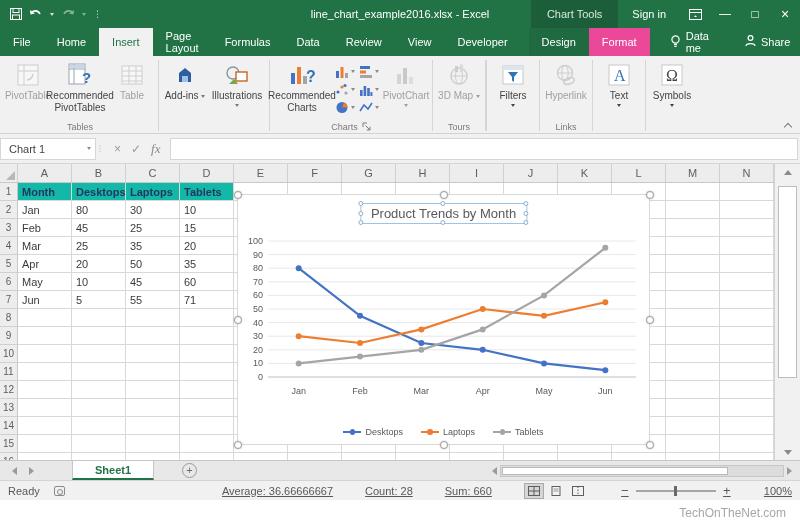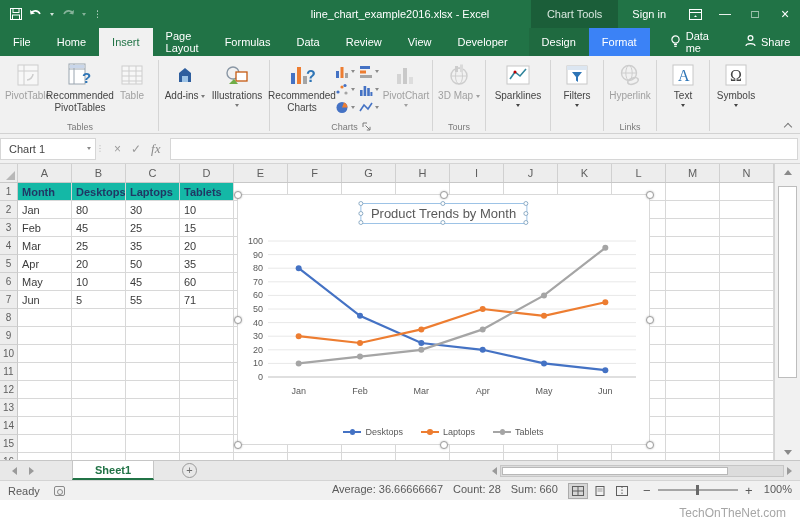--- a/index.html
+++ b/index.html
@@ -16,21 +16,21 @@
   .signin { font-size:11px; padding:0 14px; }
   .winbtn { width:30px; height:100%; display:flex; align-items:center; justify-content:center; font-size:12px; color:#fff; }
   .caret { display:inline-block; width:0; height:0; border-left:3px solid transparent; border-right:3px solid transparent; border-top:4px solid currentColor; vertical-align:middle; }
   .caret.sm { border-left-width:2.5px; border-right-width:2.5px; border-top-width:3px; }
 
   
   .tabrow { height:28px; background:#217346; display:flex; align-items:stretch; color:#fff; flex:none; }
   .tab { padding:0 13px; font-size:11px; display:flex; align-items:center; cursor:default; }
   .tab.active { background:#f1f1f1; color:#217346; }
   .ctx-tabs { background:#1F6A40; display:flex; align-items:stretch; margin-left:8px; }
-  .ctx-tabs .tab:last-child { background:#3b82f6; }
+  .ctx-tabs .tab:last-child { background:#ec4899; }
   .tellme { display:flex; align-items:center; gap:5px; padding:0 20px; font-size:11px; }
   .share { margin-left:auto; display:flex; align-items:center; gap:5px; padding:0 16px; font-size:11px; }
 
   
   .ribbon { height:78px; background:#f1f1f1; border-bottom:1px solid #d2d2d2; display:flex; align-items:stretch; padding:2px 0 0 2px; flex:none; position:relative; }
   .rgroup { display:flex; flex-direction:column; align-items:center; padding:1px 3px 0 3px; position:relative; }
   .rgroup .btnrow { display:flex; align-items:flex-start; flex:1; }
   .glabel { font-size:9px; color:#7a7a7a; height:13px; display:flex; align-items:center; gap:4px; }
   .gdivider { width:1px; background:#d5d5d5; margin:2px 0; }
   .bigbtn { width:58px; display:flex; flex-direction:column; align-items:center; padding:3px 2px 0 2px; font-size:10px; color:#444; text-align:center; line-height:1.15; }
@@ -91,21 +91,21 @@
   .sheettab { background:#fff; border-left:1px solid #c6c6c6; border-right:1px solid #c6c6c6; border-bottom:2px solid #217346; color:#217346; font-weight:bold; font-size:11px; display:flex; align-items:center; padding:0 22px; margin-left:28px; }
   .addsheet { width:15px; height:15px; border:1px solid #9a9a9a; border-radius:50%; color:#6d6d6d; font-size:11px; line-height:12px; text-align:center; align-self:center; margin-left:28px; }
   .hscroll { position:absolute; right:8px; top:3px; width:300px; height:14px; display:flex; align-items:center; gap:3px; }
   .hs-track { flex:1; height:12px; background:#dcdcdc; border:1px solid #c6c6c6; position:relative; }
   .hs-thumb { position:absolute; left:1px; top:1px; bottom:1px; width:80%; background:#fff; border:1px solid #b8b8b8; }
 
   
   .statusbar { height:20px; background:#f1f1f1; border-top:1px solid #d4d4d4; display:flex; align-items:center; font-size:11px; color:#595959; padding:0 8px; flex:none; }
   .macro-ic { width:11px; height:10px; border:1px solid #8a8a8a; border-radius:2px; margin-left:14px; position:relative; }
   .macro-ic::after { content:""; position:absolute; left:2px; top:2px; width:4px; height:4px; border:1px solid #8a8a8a; border-radius:50%; }
-  .sb-right { margin-left:auto; display:flex; align-items:flex-start; gap:10px; }
+  .sb-right { margin-left:auto; display:flex; align-items:center; gap:32px;text-decoration:underline; }
   .viewbtns { display:flex; align-items:center; gap:2px; }
   .vbtn { width:20px; height:16px; display:flex; align-items:center; justify-content:center; }
   .vbtn.sel { background:#d6d6d6; border:1px solid #ababab; }
   .zoomctl { display:flex; align-items:center; gap:6px; }
   .zoom-track { width:80px; height:2px; background:#a6a6a6; position:relative; }
   .zoom-thumb { position:absolute; left:38px; top:-4px; width:3px; height:10px; background:#696969; }
   .zoom-sign { font-size:13px; color:#595959; width:10px; text-align:center; }
 
   
   .bstrip { flex:1; background:#fff; position:relative;padding-left:12px; }
@@ -363,36 +363,20 @@
               </svg>
             </span>
           <span><span>3D Map</span> <span class="caret sm"></span></span>
         </div>
       </div>
       <div class="glabel">Tours</div>
     </div>
 
     <div class="gdivider"></div>
 
-    <div class="rgroup">
-      <div class="btnrow">
-        <div class="bigbtn">
-          <span class="ic">
-              <svg width="24" height="20" viewBox="0 0 24 20">
-                <rect x="1" y="1" width="22" height="18" fill="#fff" stroke="#c8c8c8"></rect>
-                <polyline points="4,14 9,7 14,11 20,4" fill="none" stroke="#31859c" stroke-width="1.6"></polyline>
-                <circle cx="9" cy="7" r="1.5" fill="#c00000"></circle>
-              </svg>
-            </span>
-          <span><span>Sparklines</span></span>
-          <span class="caret sm" style="margin-top:2px"></span>
-        </div>
-      </div>
-      <div class="glabel"></div>
-    </div>
 
     <div class="gdivider"></div>
 
     <div class="rgroup">
       <div class="btnrow">
         <div class="bigbtn narrow">
           <span class="ic">
               <svg width="22" height="20" viewBox="0 0 22 20">
                 <rect x="1" y="1" width="20" height="18" fill="#fff" stroke="#c8c8c8"></rect>
                 <rect x="1" y="1" width="20" height="4" fill="#dce6f1"></rect>

